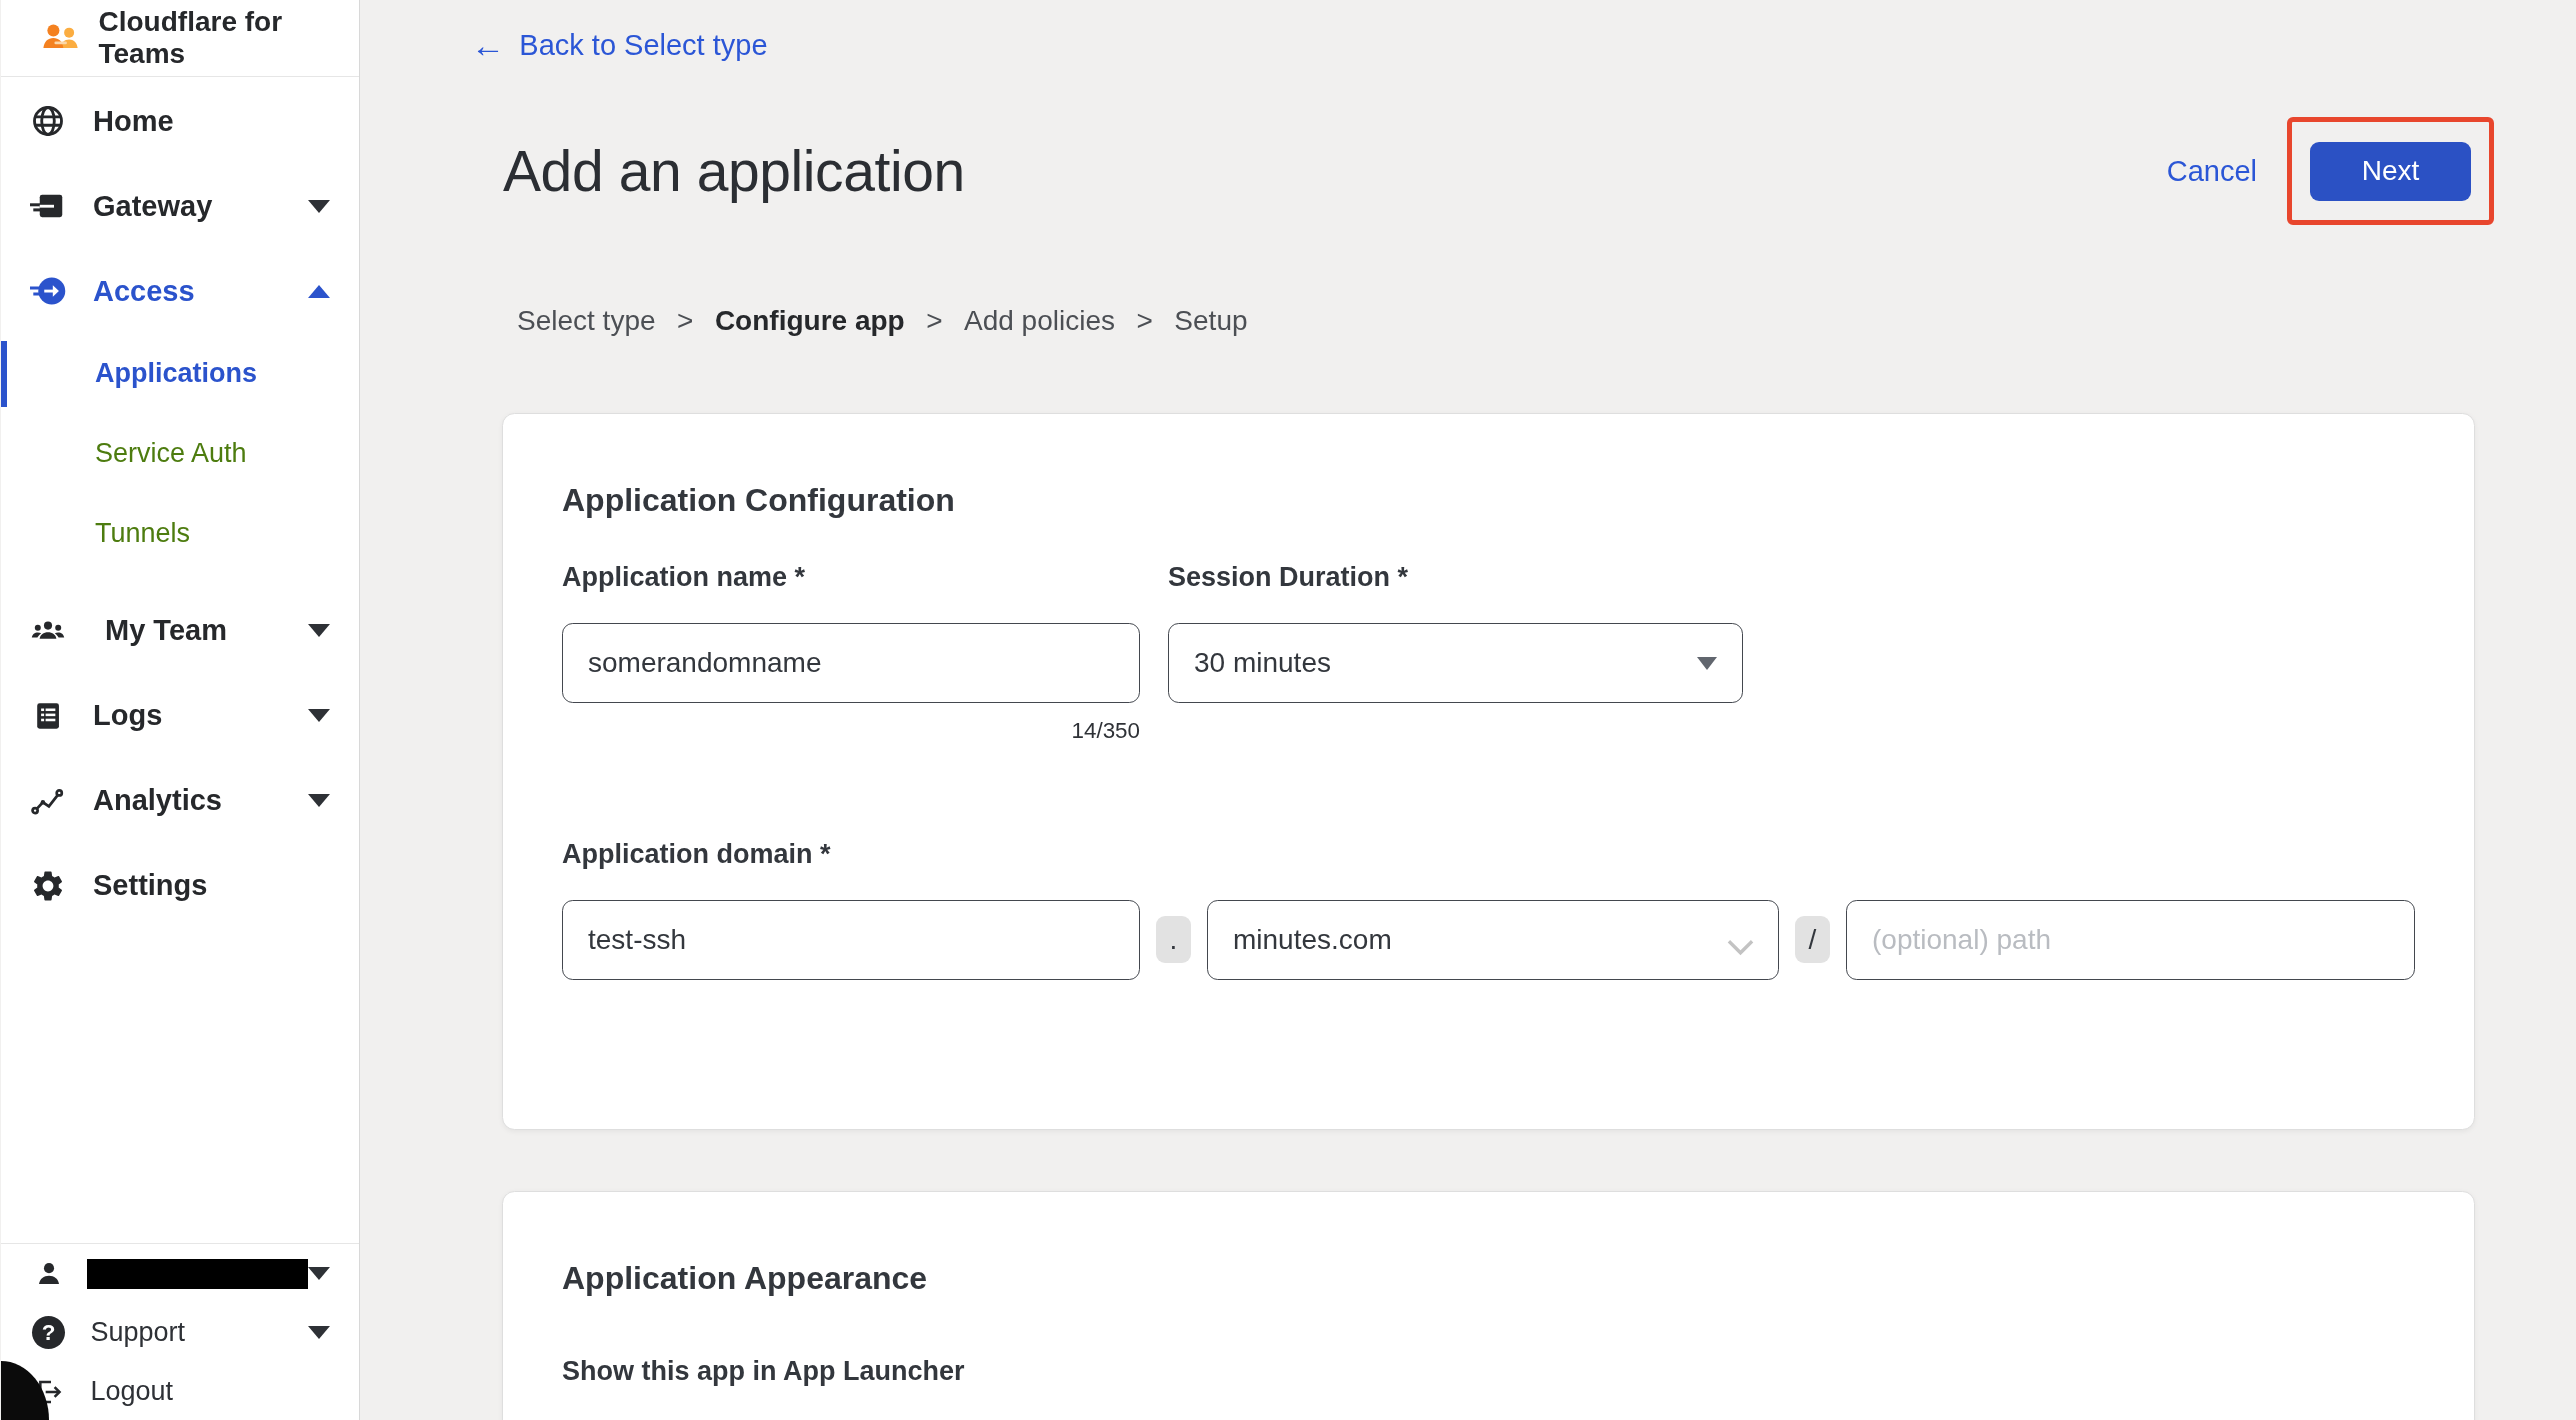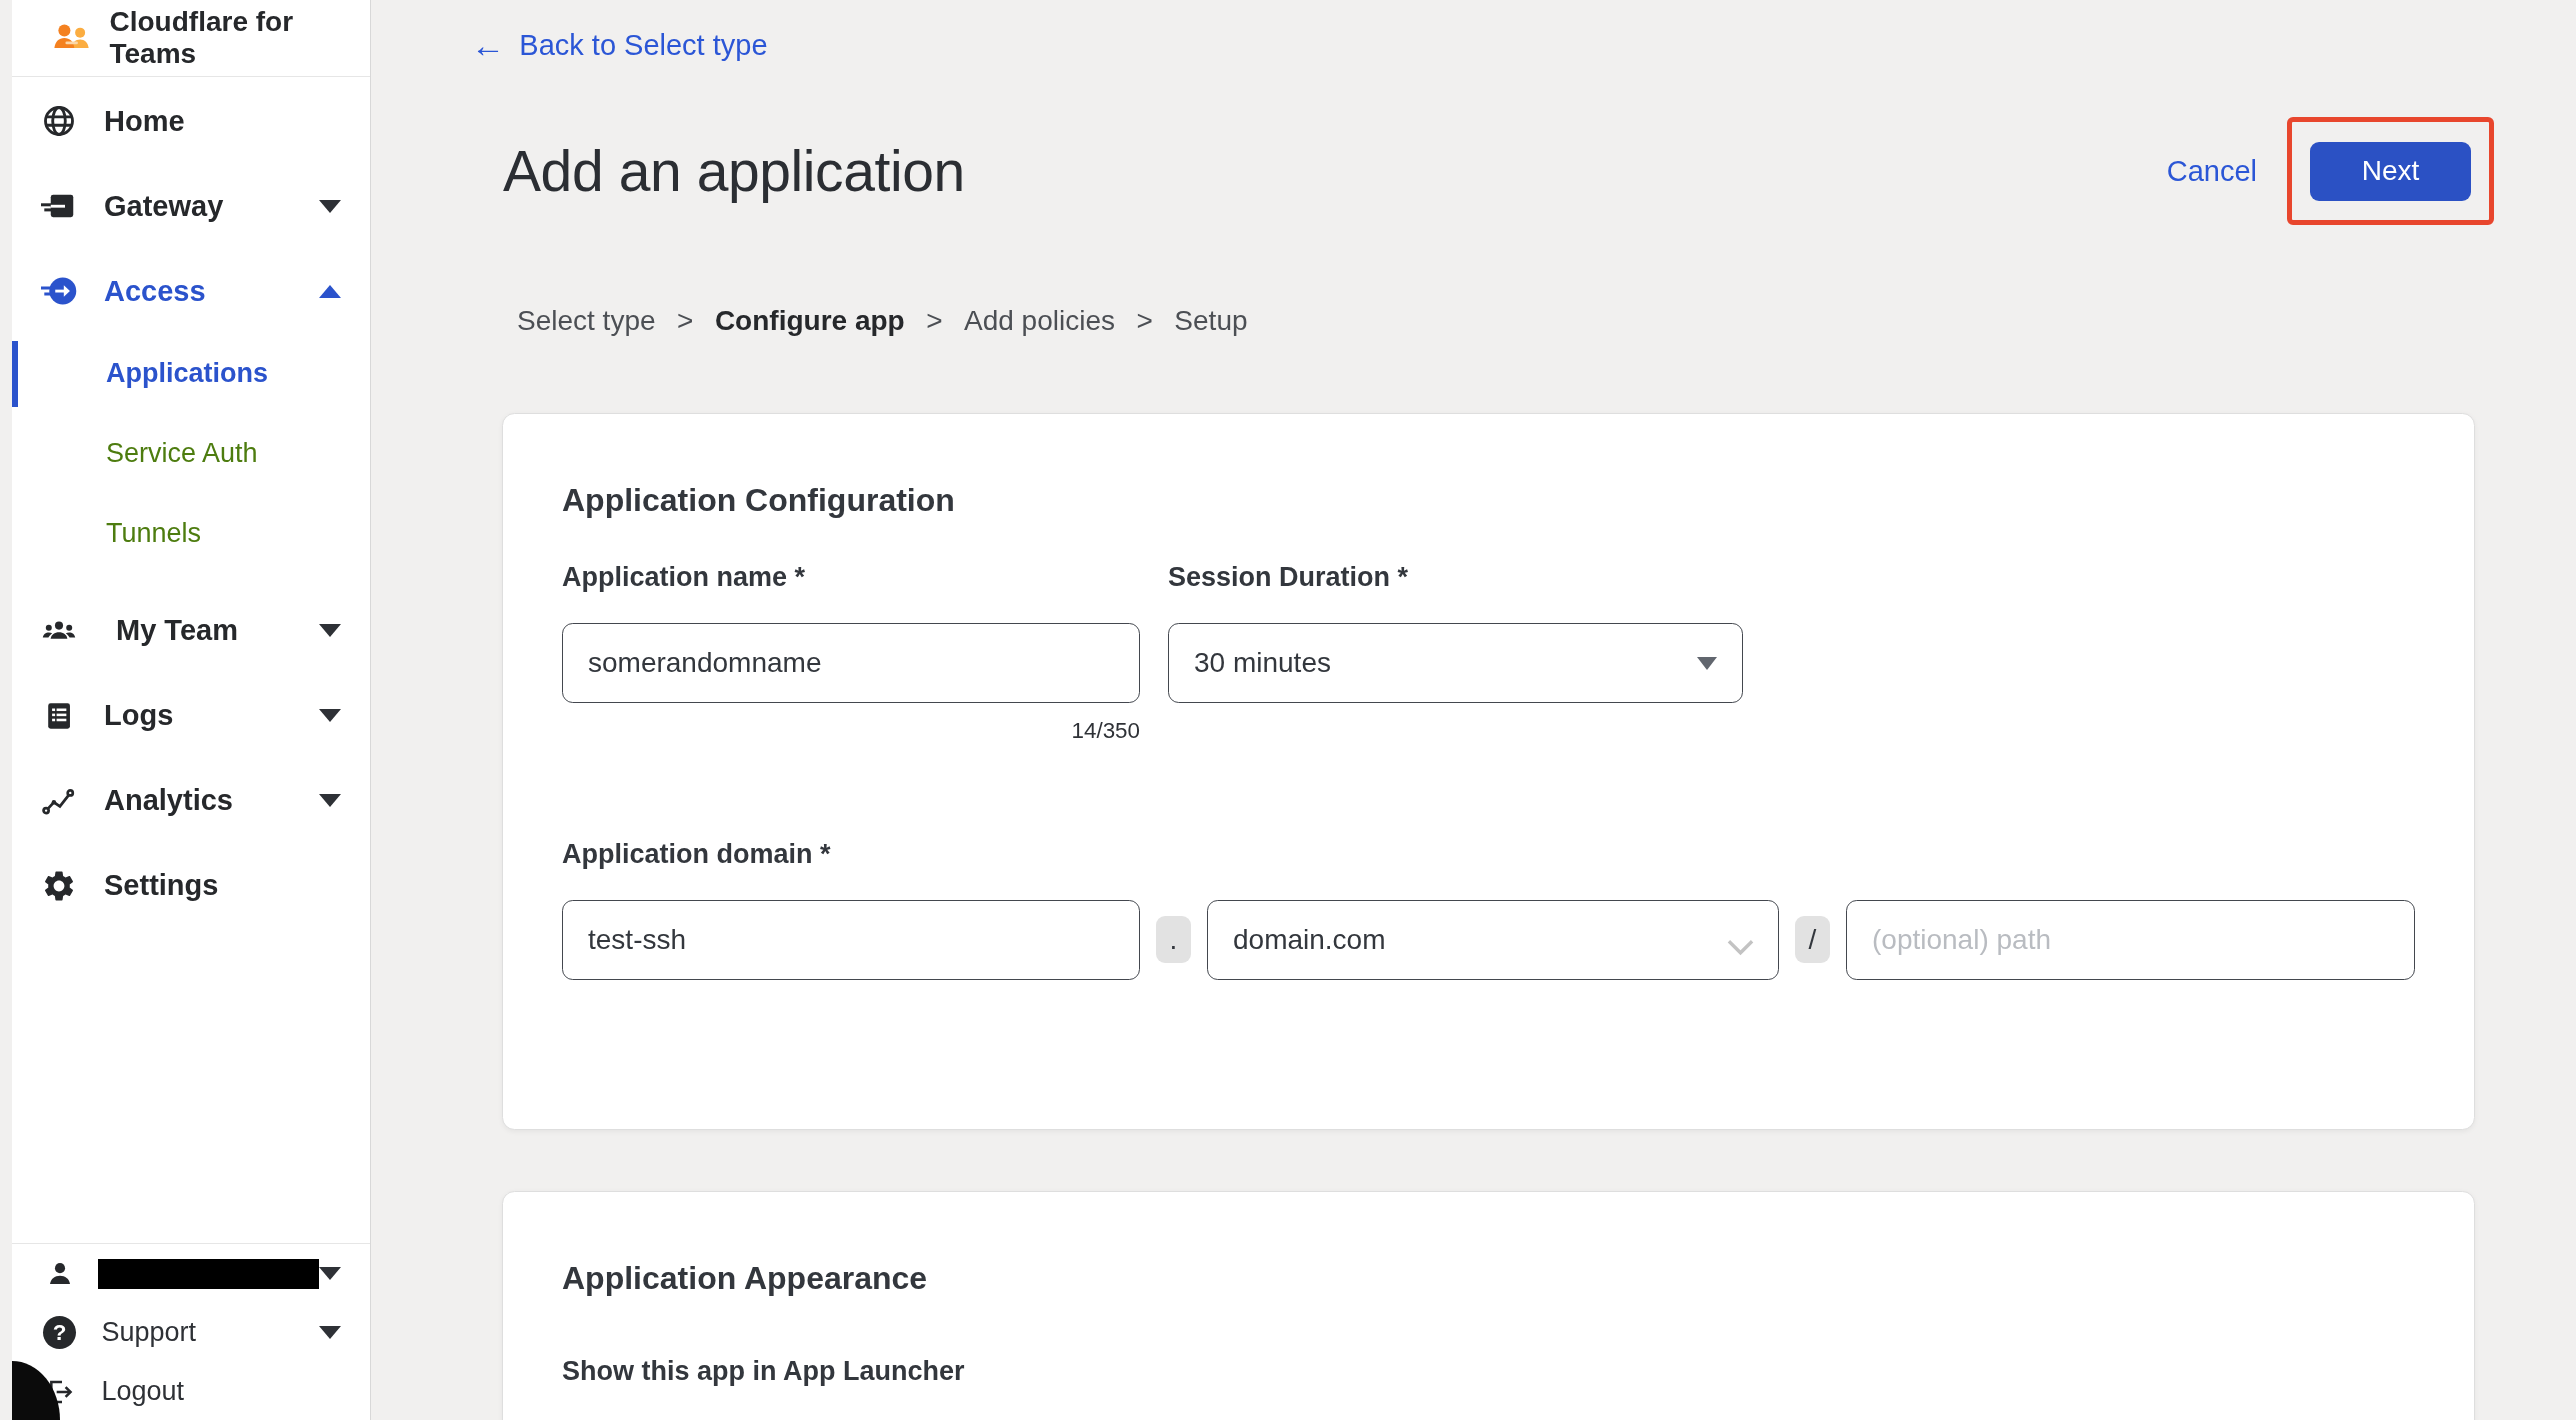--- a/index.html
+++ b/index.html
@@ -6,21 +6,21 @@
   html,body { width:2576px; height:1420px; overflow:hidden; }
   body {
     font-family:"Liberation Sans", sans-serif;
     background:#f1f0ef;
     color:#33373d;
     position:relative;
   }
 
   
   .sidebar {
-    position:absolute; left:12px; top:0; bottom:0; width:359px;
+    position:absolute; left:1px; top:0; bottom:0; width:359px;
     background:#fff; border-right:1.8px solid #d8d8d8;
     z-index:5;
   }
   .sidebar-header {
     height:77px; display:flex; align-items:center;
     padding-left:38px; border-bottom:1.8px solid #e6e6e6;
   }
   .brand-logo { width:47px; height:36px; margin-right:12.5px; flex:none; }
   .brand-name { font-size:28px; font-weight:700; color:#26282b; }
 
@@ -353,21 +353,21 @@
           </div>
         </div>
       </div>
 
       <div class="domain-section">
         <label class="field-label">Application domain *</label>
         <div class="domain-row">
           <input class="text-input dw-sub" type="text" value="test-ssh" style="">
           <span class="sep-badge">.</span>
           <div class="selectbox dw-domain">
-            <span>domain.com</span>
+            <span>minutes.com</span>
             <span class="sel-chevron">
               <svg width="29" height="18" viewBox="0 0 20 12" fill="none" stroke="#c3c3c3" stroke-width="2.3">
                 <path d="M2 2l8 8 8-8"></path>
               </svg>
             </span>
           </div>
           <span class="sep-badge">/</span>
           <input class="text-input dw-path" type="text" placeholder="(optional) path" style="">
         </div>
       </div>

